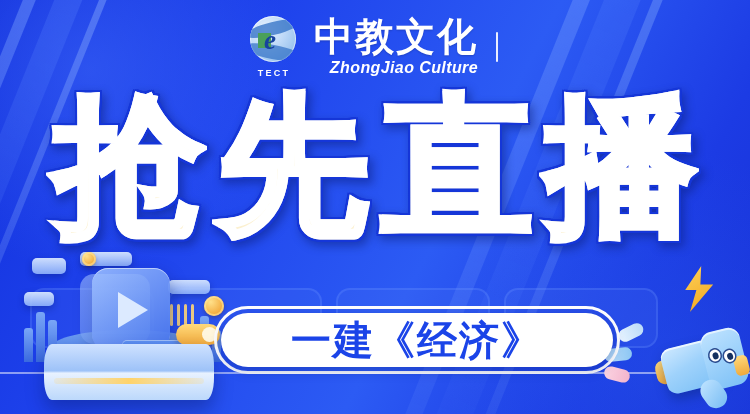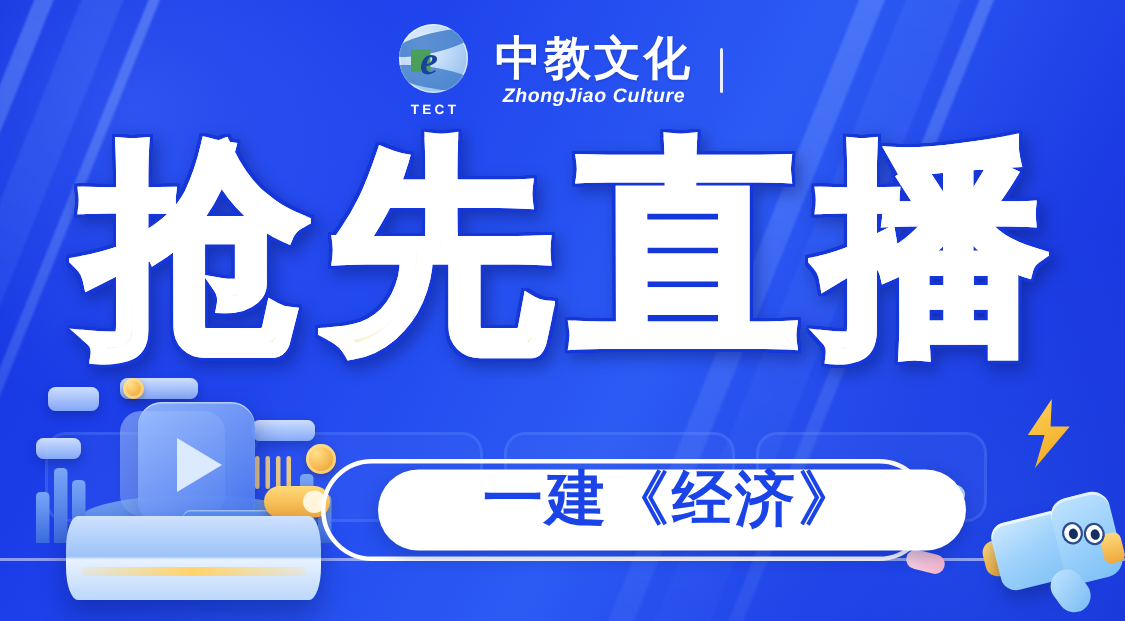--- a/index.html
+++ b/index.html
@@ -116,35 +116,35 @@
     width: 52px;
     text-align: center;
     font-size: 9px;
     font-weight: 700;
     letter-spacing: 2.2px;
     color: #ffffff;
   }
 
   .logo-words { flex: 0 0 auto; }
   .logo-cn {
-    font-size: 31px;
+    font-size: 39px;
     font-weight: 700;
     color: #ffffff;
     letter-spacing: 2px;
     line-height: 1.05;
     text-shadow: 0 1px 2px rgba(0,0,0,.18);
   }
   .logo-en {
     margin-top: 1px;
-    font-size: 13px;
+    font-size: 16px;
     font-style: italic;
     font-weight: 700;
     color: #ffffff;
     letter-spacing: .4px;
-    text-align: center;
+    text-align: right;
   }
 
   .divider {
     width: 2px; height: 30px;
     background: rgba(255,255,255,.9);
     border-radius: 1px;
     flex: 0 0 auto;
     margin: 0 4px;
   }
 
@@ -196,23 +196,23 @@
     border: 3px solid #ffffff;
     padding: 4px;
     box-sizing: border-box;
     background: transparent;
   }
   .pill-inner {
     width: 100%; height: 100%;
     border-radius: 30px;
     background: #ffffff;
     display: flex;
+    align-items: center;
     justify-content: center;
     box-shadow: 0 4px 12px rgba(8,26,110,.30);
-    margin-left: 31px;
   }
   .pill-text {
     font-size: 40px;
     font-weight: 700;
     color: #1b44e8;
     letter-spacing: 2px;
     line-height: 1;
     font-family: "DejaVu Sans", "Liberation Sans", sans-serif;
   }
 

